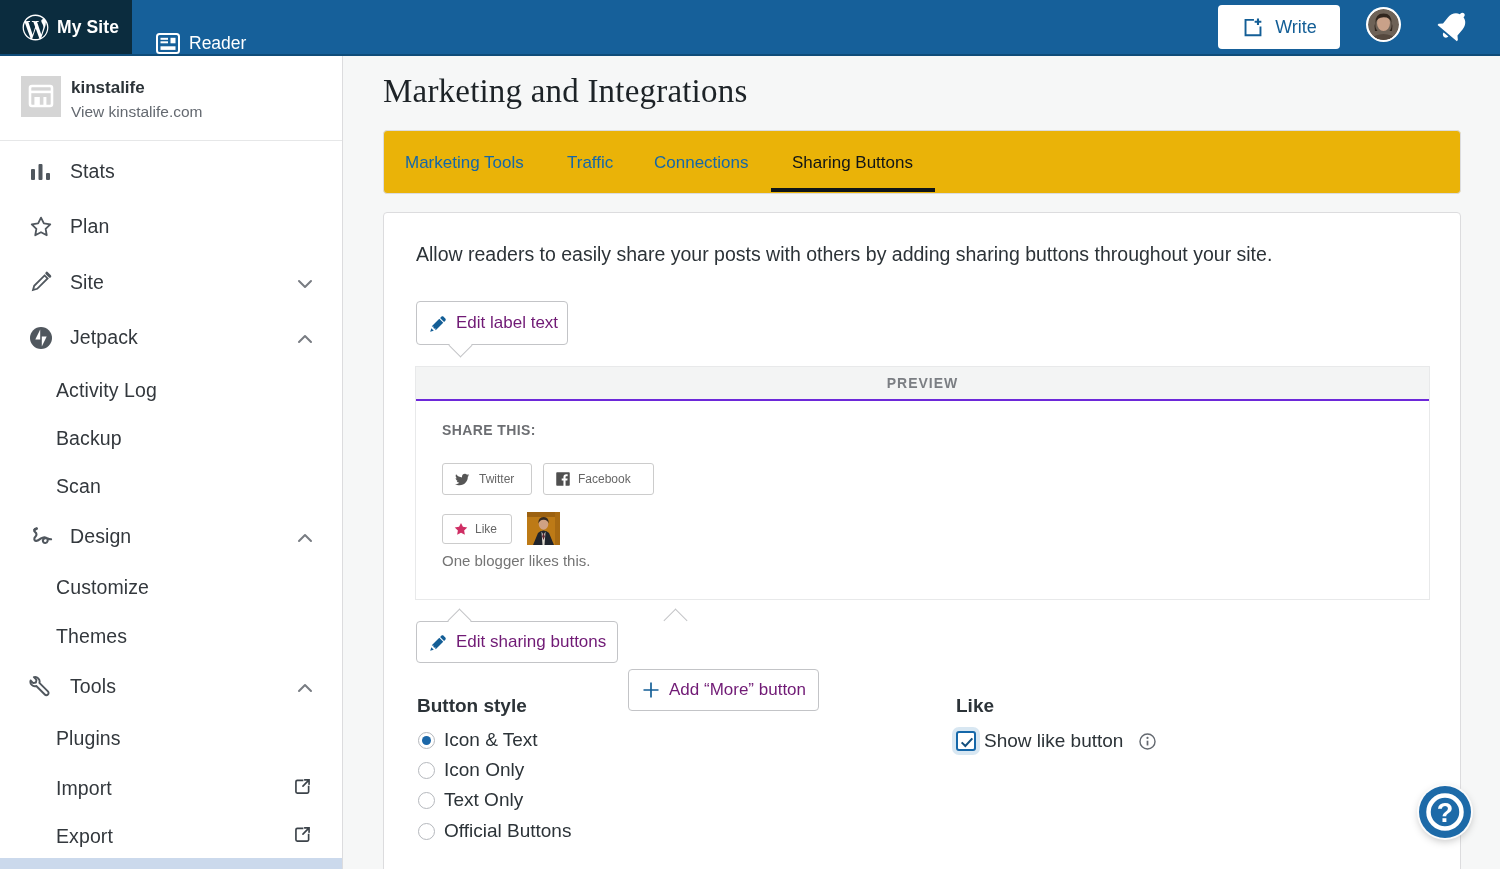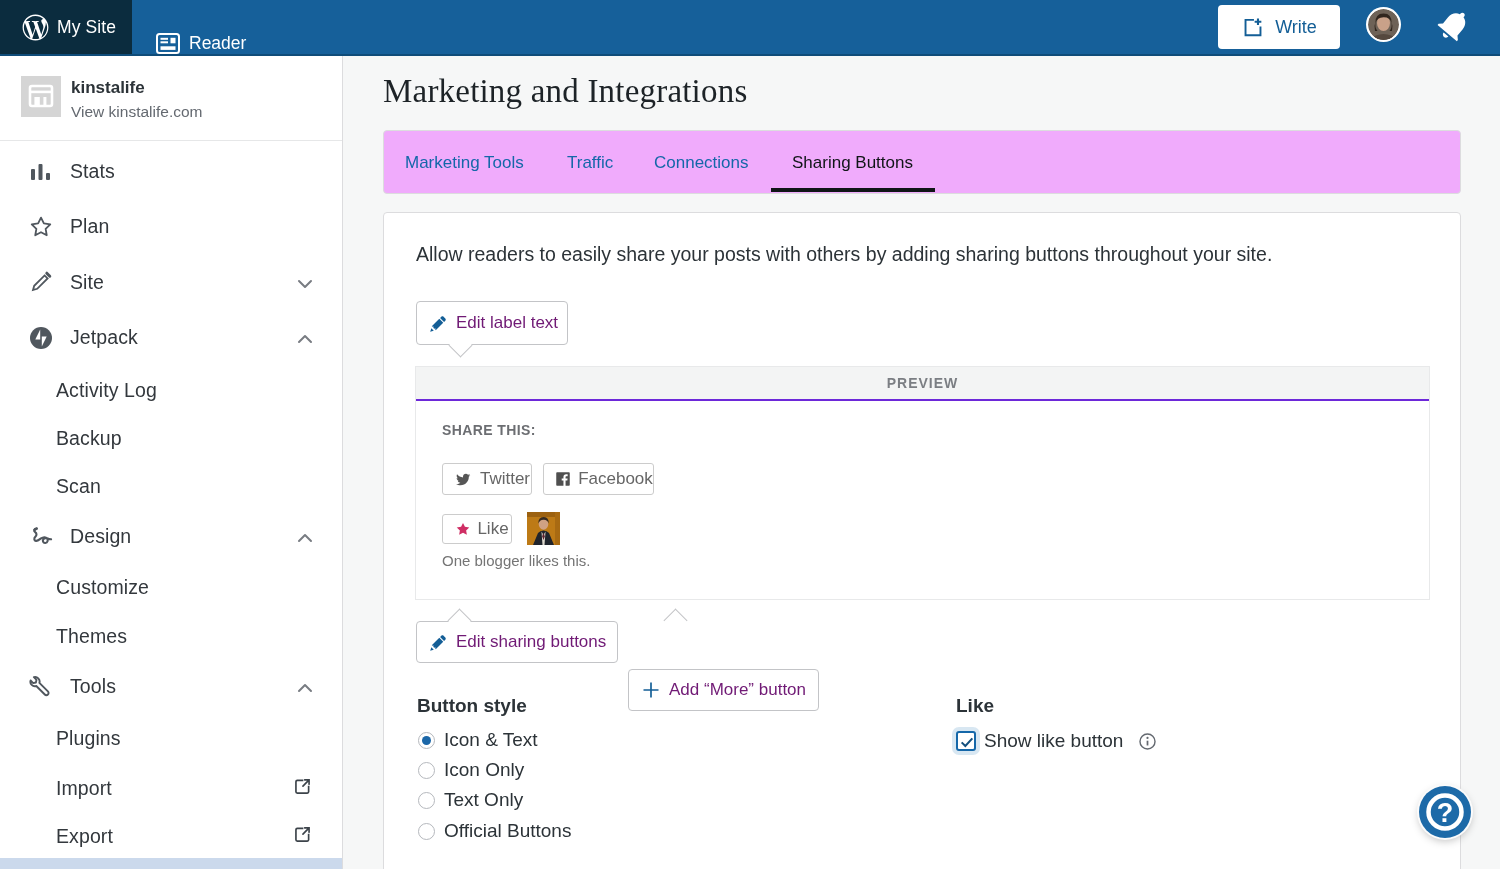--- a/index.html
+++ b/index.html
@@ -1,20 +1,20 @@
 <!DOCTYPE html>
 <html><head>
 <meta charset="utf-8">
 <style>
 * { margin:0; padding:0; box-sizing:border-box; }
 html,body { width:1500px; height:869px; overflow:hidden; font-family:"Liberation Sans", sans-serif; background:#f6f7f7; }
 
 #masthead { position:absolute; left:0; top:0; width:1500px; height:56px; background:#16609a; border-bottom:2px solid #0f4c79; z-index:50; }
 #mysite { position:absolute; left:0; top:0; width:132px; height:54px; background:#0b2c3e; color:#fff; display:flex; align-items:center; }
-#mysite .lbl { font-size:17.5px; font-weight:400; margin-left:6px; letter-spacing:.1px; }
+#mysite .lbl { font-size:17.5px; font-weight:700; margin-left:6px; letter-spacing:.1px; }
 #reader { position:absolute; left:156px; top:16px; height:54px; display:flex; align-items:center; color:#fff; }
 #reader .lbl { font-size:17.5px; font-weight:500; margin-left:9px; }
 #writebtn { position:absolute; left:1218px; top:5px; width:122px; height:44px; background:#fff; border-radius:4px; display:flex; align-items:center; justify-content:center; color:#135e96; font-size:18px; font-weight:500; }
 #writebtn svg { margin-right:10px; }
 #avatar { position:absolute; left:1366px; top:7px; width:35px; height:35px; border-radius:50%; background:#fff; }
 #avatar svg { position:absolute; left:2px; top:2px; border-radius:50%; }
 #bell { position:absolute; left:1436px; top:7px; }
 
 #sidebar { position:absolute; left:0; top:56px; width:343px; height:813px; background:#fff; border-right:1px solid #dcdcde; }
 #sitecard { position:absolute; left:0; top:0; width:342px; height:85px; border-bottom:1px solid #e6e7e8; }
@@ -26,37 +26,37 @@
 .mi.sub { height:48px; font-size:19.5px; letter-spacing:.1px; padding-left:56px; }
 .mi .ic { position:absolute; left:29px; width:24px; height:24px; display:flex; align-items:center; justify-content:center; }
 .mi .tx { margin-left:70px; }
 .mi .chev { position:absolute; right:29px; }
 .mi .ext { position:absolute; right:29px; }
 #menu { position:absolute; left:0; top:88px; width:342px; }
 #selrow { position:absolute; left:0; top:802px; width:342px; height:11px; background:#cbd9ec; }
 
 #content { position:absolute; left:343px; top:56px; width:1157px; height:813px; background:#f6f7f7; }
 h1 { position:absolute; left:40px; top:17px; font-family:"Liberation Serif", serif; font-weight:500; font-size:33px; color:#1d2327; letter-spacing:.2px; }
-#tabs { position:absolute; left:40px; top:74px; width:1078px; height:64px; background:#f0abfc; border:1px solid #dcdcde; border-radius:4px; }
+#tabs { position:absolute; left:40px; top:74px; width:1078px; height:64px; background:#eab308; border:1px solid #dcdcde; border-radius:4px; }
 #tabs .tab { position:absolute; top:0; height:63px; display:flex; align-items:center; font-size:17px; color:#1467a9; padding:0 21px; }
 #tabs .tab.active { color:#101517; }
 #tabs #underline { position:absolute; left:387px; top:57px; width:164px; height:4px; background:#101517; }
 #maincard { position:absolute; left:40px; top:156px; width:1078px; height:700px; background:#fff; border:1px solid #dcdcde; border-radius:4px; }
 #para { position:absolute; left:32px; top:30px; font-size:19.5px; color:#2c3338; }
 .btnw { position:absolute; background:#fff; border:1px solid #c3c4c7; border-radius:4px; display:flex; align-items:center; color:#701a75; font-size:17px; }
 #editlabel { left:32px; top:88px; width:152px; height:44px; }
 #editlabel svg, #editshare svg, #addmore svg { margin:0 8px 0 12px; }
 .notch { position:absolute; width:17px; height:17px; background:#fff; }
 .notch.down { border-right:1px solid #c3c4c7; border-bottom:1px solid #c3c4c7; transform:rotate(45deg); }
 .notch.up { border-left:1px solid #c3c4c7; border-top:1px solid #c3c4c7; transform:rotate(45deg); }
 #notch1 { left:68px; top:124px; }
 #preview { position:absolute; left:31px; top:153px; width:1015px; height:234px; background:#fff; border:1px solid #e8e9ea; }
 #pvband { position:absolute; left:0; top:0; width:1013px; height:34px; border-bottom:2px solid #6d28d9; background:#f3f4f4; display:flex; align-items:center; justify-content:center; font-size:14px; font-weight:bold; color:#7b7e83; letter-spacing:1px; }
 #sharethis { position:absolute; left:26px; top:55px; font-size:14px; font-weight:bold; color:#6c6e72; letter-spacing:.4px; }
-.sharebtn { position:absolute; background:#fff; border:1px solid #cccccc; border-radius:3px; display:flex; align-items:center; color:#666; font-size:17px;justify-content:center; }
+.sharebtn { position:absolute; background:#fff; border:1px solid #cccccc; border-radius:3px; display:flex; align-items:center; color:#666; font-size:12px; }
 #tw { left:26px; top:96px; width:90px; height:32px; }
 #fb { left:127px; top:96px; width:111px; height:32px; }
 #likebtn { left:26px; top:147px; width:70px; height:30px; }
 #likeav { position:absolute; left:111px; top:145px; width:33px; height:33px; }
 #oneblogger { position:absolute; left:26px; top:185px; font-size:15px; color:#757575; }
 #editshare { left:32px; top:408px; width:202px; height:42px; }
 #addmore { left:244px; top:408px; width:191px; height:42px;margin-top:48px; }
 #notch2 { left:67px; top:399px; }
 #notch3 { left:283px; top:399px; }
 #bstyle { position:absolute; left:33px; top:482px; font-size:19px; font-weight:bold; color:#2c3338; }

